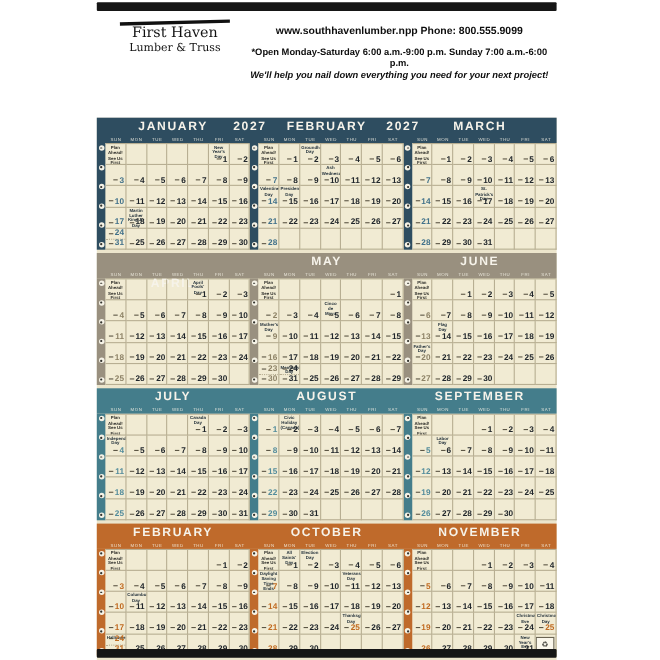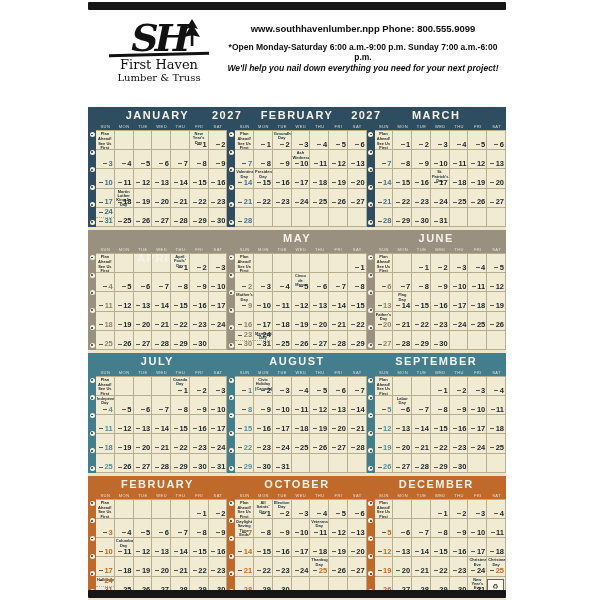--- a/index.html
+++ b/index.html
@@ -55,28 +55,20 @@
   .half .num{bottom:1px;}
   .rbox{position:absolute;right:1px;bottom:1px;width:15px;height:13px;border:1px solid #6a6453;background:#faf7ec;font-size:7px;line-height:13px;text-align:center;color:#3a3a33;}
 </style>
 </head>
 <body>
 
 <div class="bar top"></div>
 
 <div class="header">
   <div class="logo">
-    <div class="logo-mark">
-      <span class="monogram">SH</span>
-      <span class="tree">
-        <svg width="22" height="28" viewBox="0 0 22 28">
-            <path d="M11 0 L17 10 L13.5 9 L19 18 L12.4 16.4 L12.4 27 L9.8 27 L9.8 16.4 L3 18 L8.5 9 L5 10 Z" fill="#121212"></path>
-          </svg>
-      </span>
-    </div>
     <div class="underline"></div>
     <div class="logo-line1">First Haven</div>
     <div class="logo-line2">Lumber &amp; Truss</div>
   </div>
   <div class="hco">
     <div class="web">www.southhavenlumber.npp   Phone: 800.555.9099</div>
     <div class="hours">*Open Monday-Saturday 6:00 a.m.-9:00 p.m. Sunday 7:00 a.m.-6:00 p.m.</div>
     <div class="tag">We'll help you nail down everything you need for your next project!</div>
   </div>
 </div>
@@ -1247,21 +1239,21 @@
             <div class="cell"></div>
           </div>
         </div>
       </div>
     </div>
     <div class="quarter" style="--qc: #bf6a2b; --ac: #c06a20;">
       <div class="qhead">
         <div class="qband">
           <div class="bt" style="left: 16.6%;">FEBRUARY</div>
           <div class="bt" style="left: 50%;">OCTOBER</div>
-          <div class="bt" style="left: 83.3%;">DECEMBER</div>
+          <div class="bt" style="left: 83.3%;">NOVEMBER</div>
         </div>
         <div class="qdays">
           <div class="mdays">
             <div class="sp"></div>
             <div class="dn">SUN</div>
             <div class="dn">MON</div>
             <div class="dn">TUE</div>
             <div class="dn">WED</div>
             <div class="dn">THU</div>
             <div class="dn">FRI</div>

